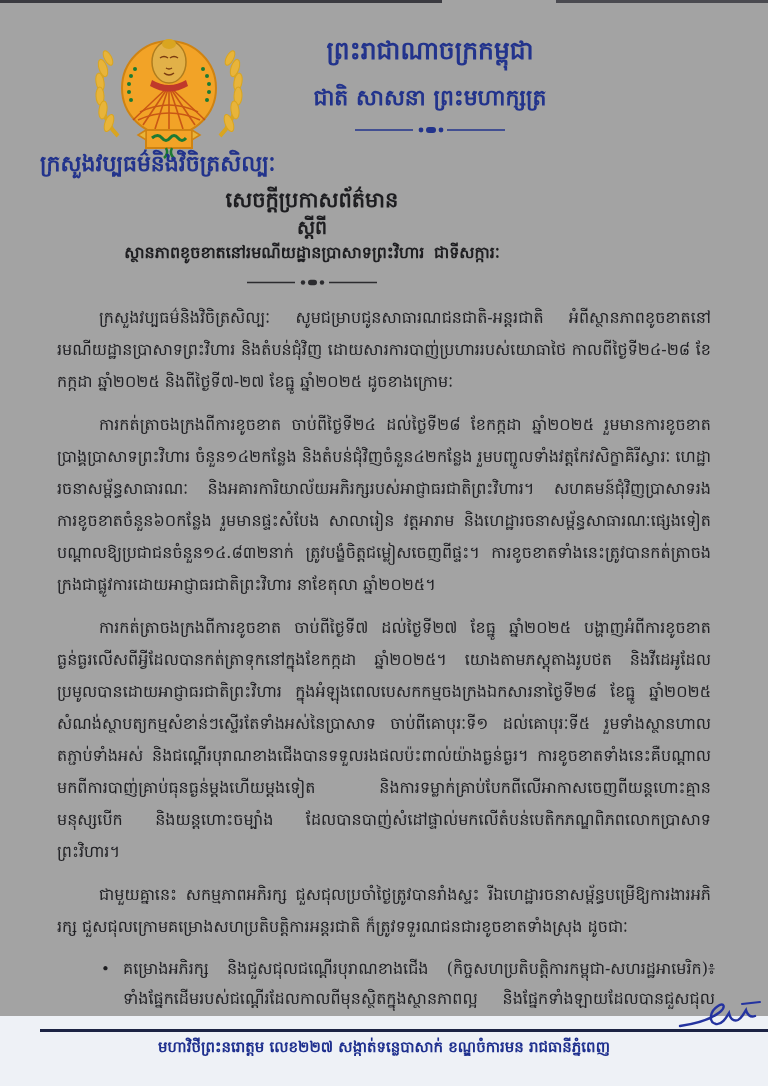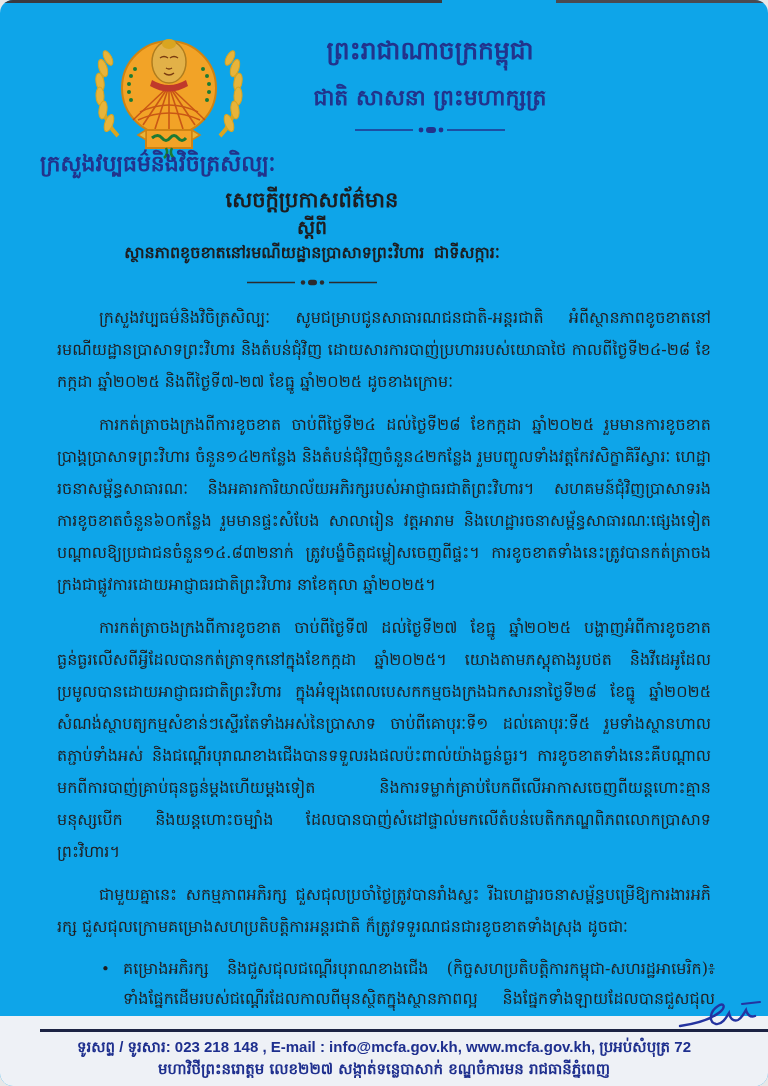--- a/index.html
+++ b/index.html
@@ -1,21 +1,20 @@
 <!DOCTYPE html>
 <html><head>
 <meta charset="utf-8">
 <style>
   html,body{margin:0;padding:0;background:#e8e8e8;}
   .page{
     position:relative;width:768px;height:1086px;margin:0 auto;
-    background:#0ea5e9;overflow:hidden;
+    background:#a3a3a3;overflow:hidden;
     font-family:"DejaVu Serif","Liberation Serif",serif;
     color:#202024;
-    border-radius:13px;
   }
   
   .scan-strip{position:absolute;top:0;height:3px;background:#3a3a40;}
   .scan-strip.left{left:0;width:442px;}
   .scan-strip.right{left:556px;width:212px;background:#4a4a50;}
 
   
   .logo{position:absolute;left:88px;top:28px;width:162px;height:132px;}
   .royal-heading{position:absolute;left:240px;top:34px;width:380px;text-align:center;}
   .kingdom{font-size:25px;font-weight:bold;color:#22338c;line-height:34px;}
@@ -183,17 +182,16 @@
   <div class="signature">
     <svg width="88" height="34" viewBox="0 0 88 34">
       <path d="M4,28 C18,26 34,22 44,14 C50,9 48,4 42,8 C34,13 32,24 40,26 C46,27 50,20 53,15 C54,20 57,24 62,22 C66,20 68,15 70,12 C71,16 74,20 79,18" fill="none" stroke="#2433a0" stroke-width="2.4" stroke-linecap="round"></path>
       <path d="M66,6 L84,4" stroke="#2433a0" stroke-width="2" stroke-linecap="round"></path>
     </svg>
   </div>
 
   <div class="footer-rule"></div>
 
   <div class="footer-text">
-    <div class="latin">ទូរសព្ទ / ទូរសារ:  023 218 148 , E-mail : info@mcfa.gov.kh, www.mcfa.gov.kh,  ប្រអប់សំបុត្រ  72</div>
     <div>មហាវិថីព្រះនរោត្តម  លេខ២២៧  សង្កាត់ទន្លេបាសាក់  ខណ្ឌចំការមន  រាជធានីភ្នំពេញ</div>
   </div>
 
 </div>
 
 </body></html>

